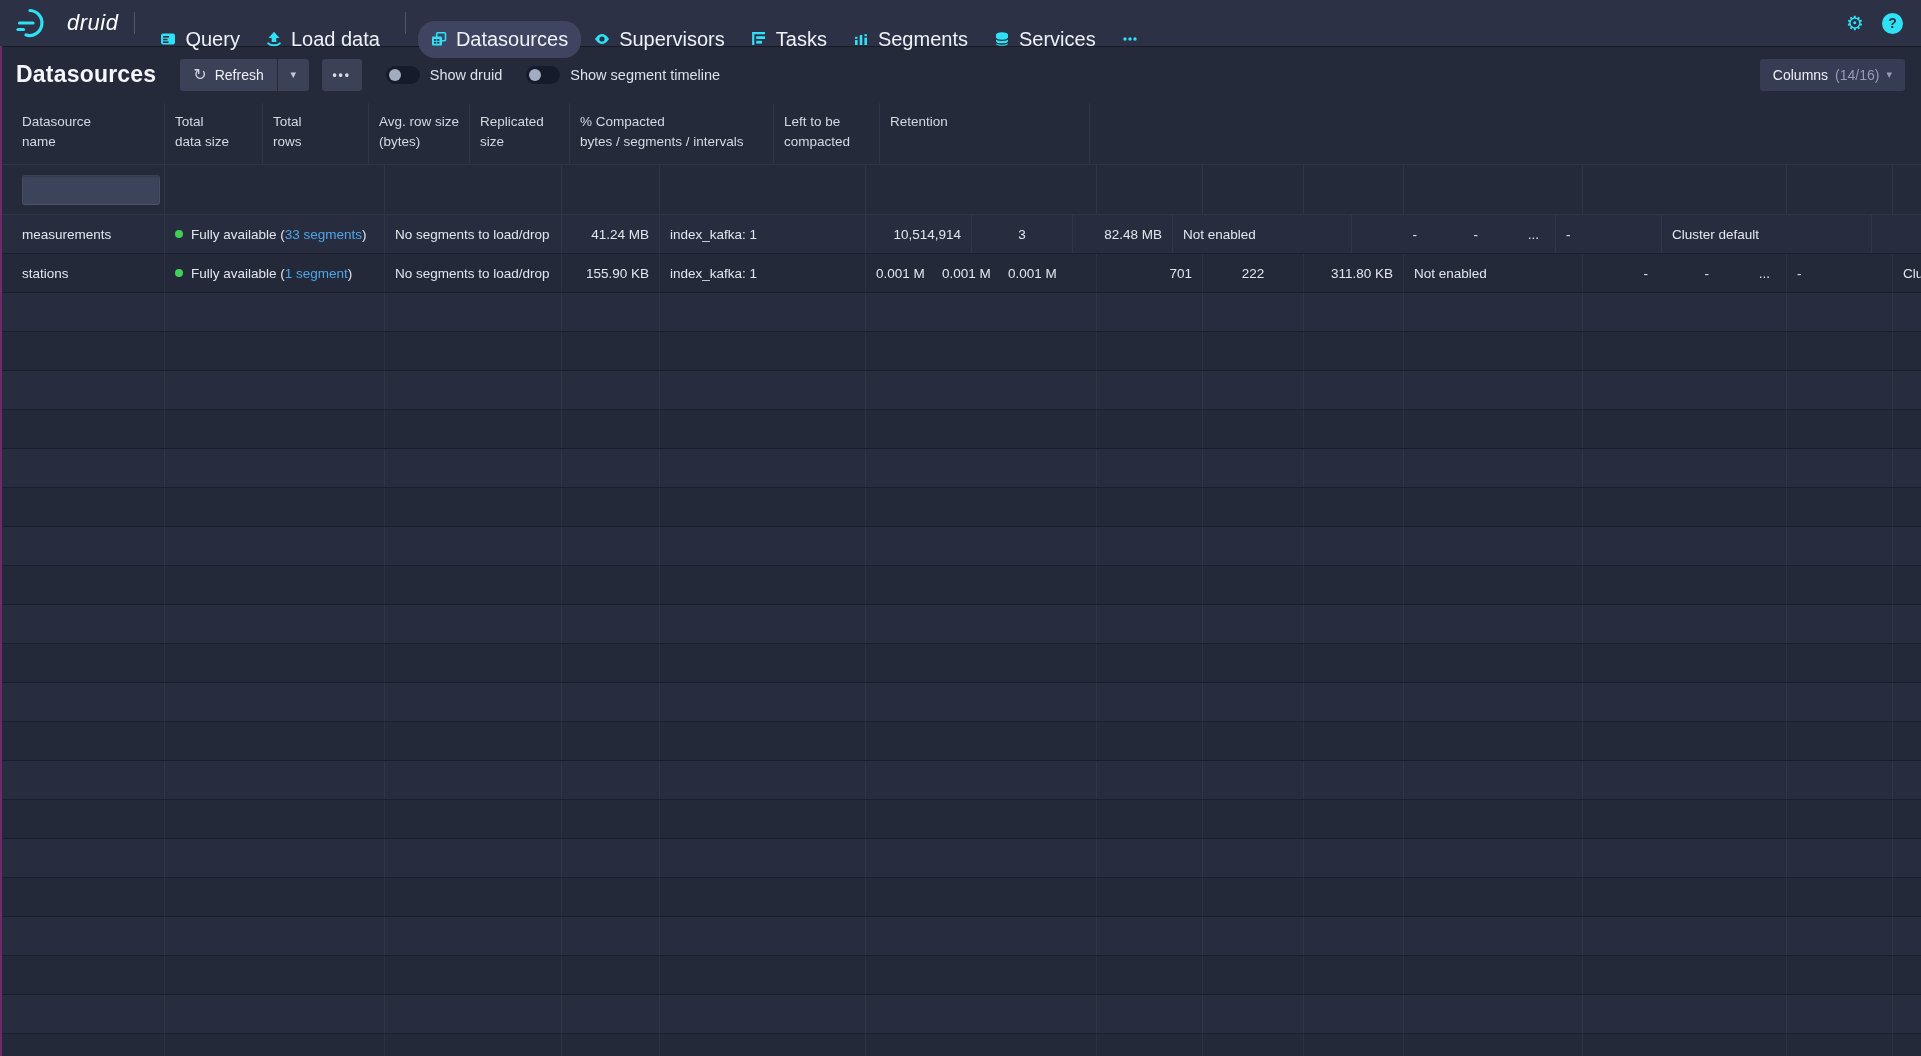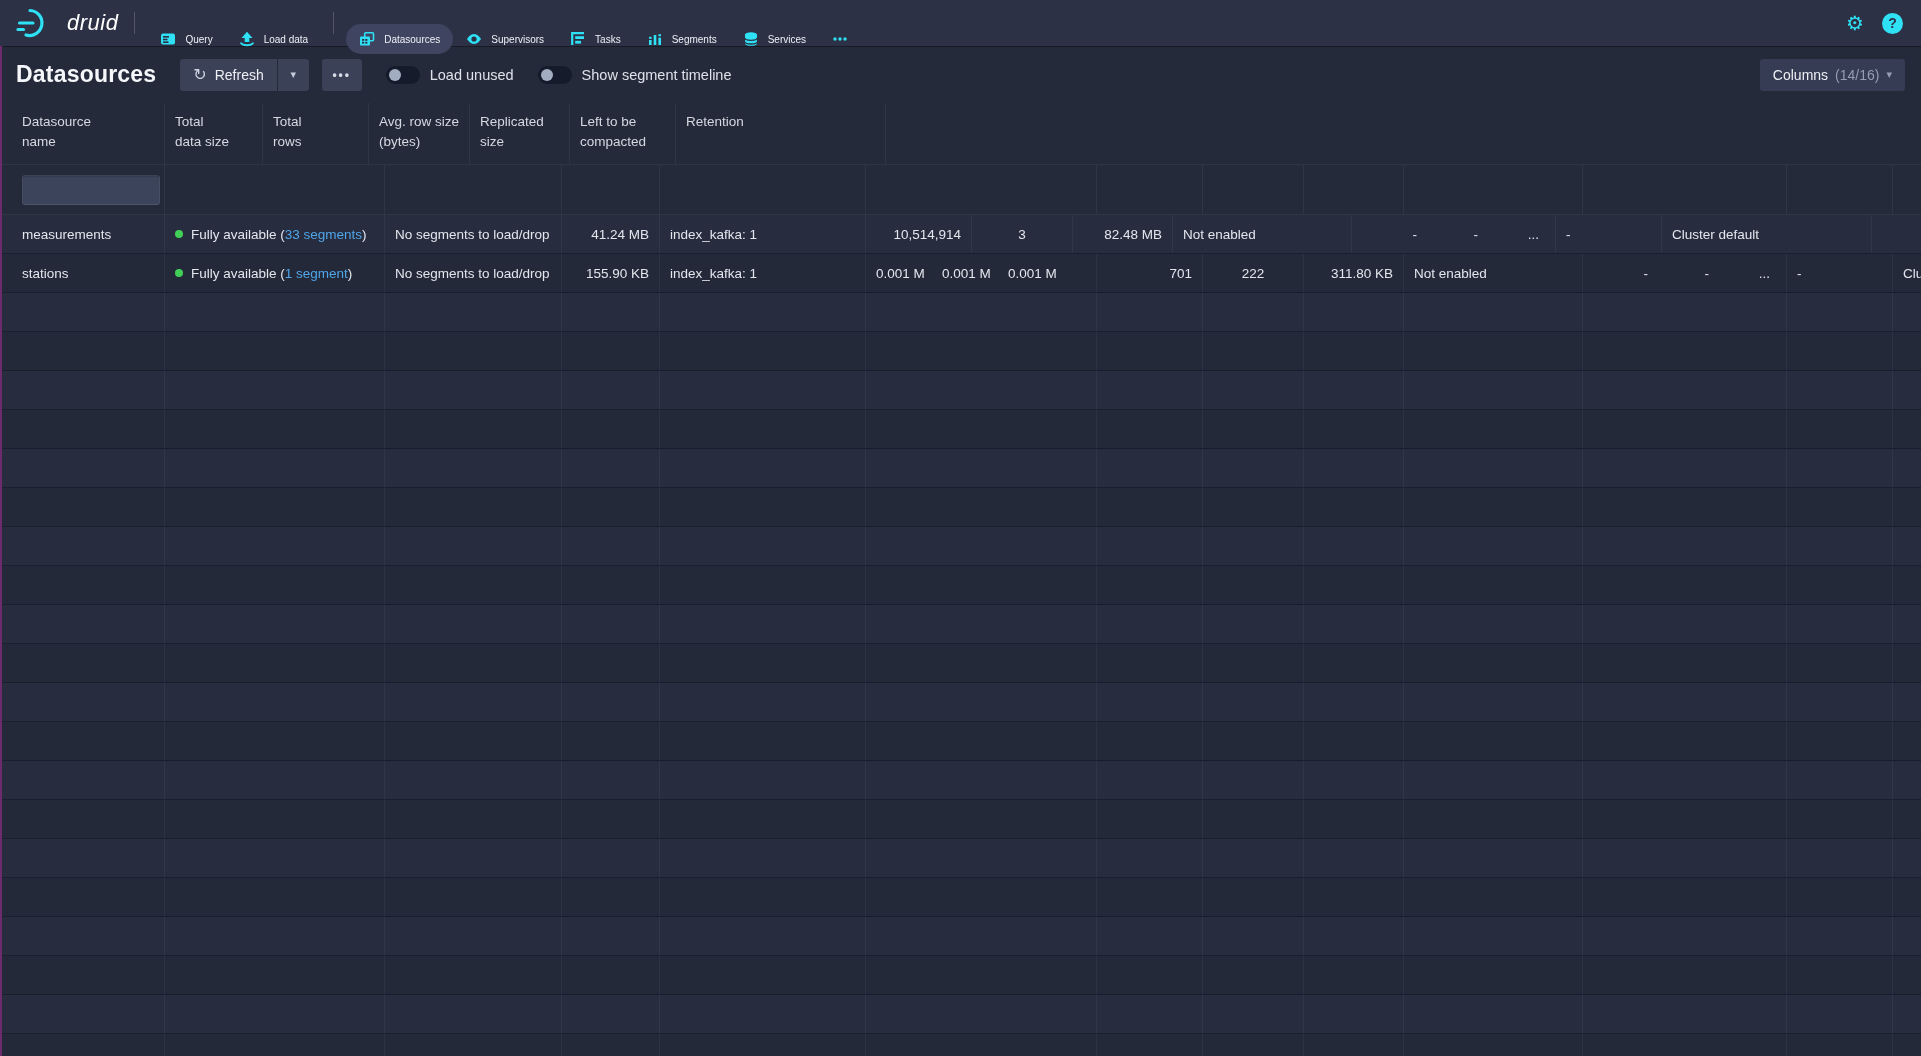--- a/index.html
+++ b/index.html
@@ -17,21 +17,21 @@
   .nav {
     height:46px; background:#2c3146; display:flex; align-items:center;
     padding:0 18px 0 16px; box-shadow:0 1px 0 rgba(0,0,0,.35); position:relative; z-index:10;
   }
   .brand { display:flex; align-items:center; gap:9px; margin-right:4px; }
   .brand-text { font-size:22px; color:#ffffff; font-style:italic; font-weight:500; letter-spacing:.5px; }
   .nav-divider { width:1px; height:22px; background:rgba(255,255,255,.18); margin:0 12px; }
   .nav-items { display:flex; align-items:center; }
   .nav-item {
     display:flex; align-items:center; gap:9px; padding:7px 13px; border-radius:17px;
-    font-size:10px; color:#eef1f6; cursor:pointer; white-space:nowrap;margin-top:32px;
+    font-size:20px; color:#eef1f6; cursor:pointer; white-space:nowrap;margin-top:32px;
   }
   .nav-item.active { background:#3f4560; }
   .nicon { display:flex; align-items:center; }
   .nav-right { margin-left:auto; display:flex; align-items:center; gap:18px; }
   .gear { font-size:20px; color:#2ee1f5; line-height:1; cursor:pointer; }
   .help {
     width:21px; height:21px; border-radius:50%; background:#2ee1f5; color:#2c3146;
     font-weight:bold; font-size:14px; display:flex; align-items:center; justify-content:center; cursor:pointer;
   }
 
@@ -212,21 +212,21 @@
       <span>▾</span>
     </button>
   </div>
 
   <button class="btn btn-more">•••</button>
 
   <div class="switch-group">
     <span class="switch-track">
         <span class="switch-knob"></span>
       </span>
-    <span class="switch-label">Load unused</span>
+    <span class="switch-label">Show druid</span>
   </div>
   <div class="switch-group">
     <span class="switch-track">
         <span class="switch-knob"></span>
       </span>
     <span class="switch-label">Show segment timeline</span>
   </div>
 
   <button class="btn btn-columns">
     <span>Columns</span>
@@ -249,20 +249,24 @@
         <div>Total</div>
         <div>rows</div>
       </div>
       <div class="th" style="width: 101px; flex: 0 0 auto;">
         <div>Avg. row size</div>
         <div>(bytes)</div>
       </div>
       <div class="th" style="width: 100px; flex: 0 0 auto;">
         <div>Replicated</div>
         <div>size</div>
+      </div>
+      <div class="th" style="width: 204px; flex: 0 0 auto;">
+        <div>% Compacted</div>
+        <div>bytes / segments / intervals</div>
       </div>
       <div class="th" style="width: 106px; flex: 0 0 auto;">
         <div>Left to be</div>
         <div>compacted</div>
       </div>
       <div class="th" style="width: 210px; flex: 0 0 auto;">
         <div>Retention</div>
       </div>
     </div>
   <div class="filter-row">

